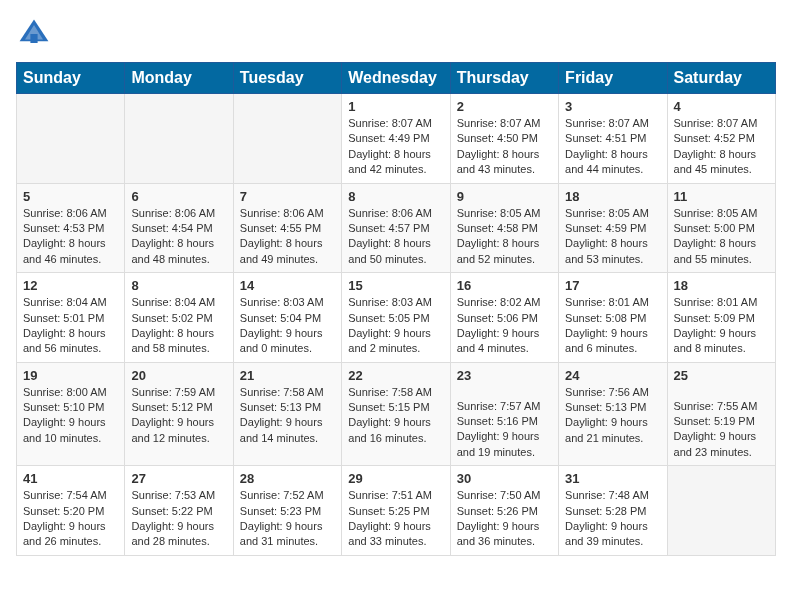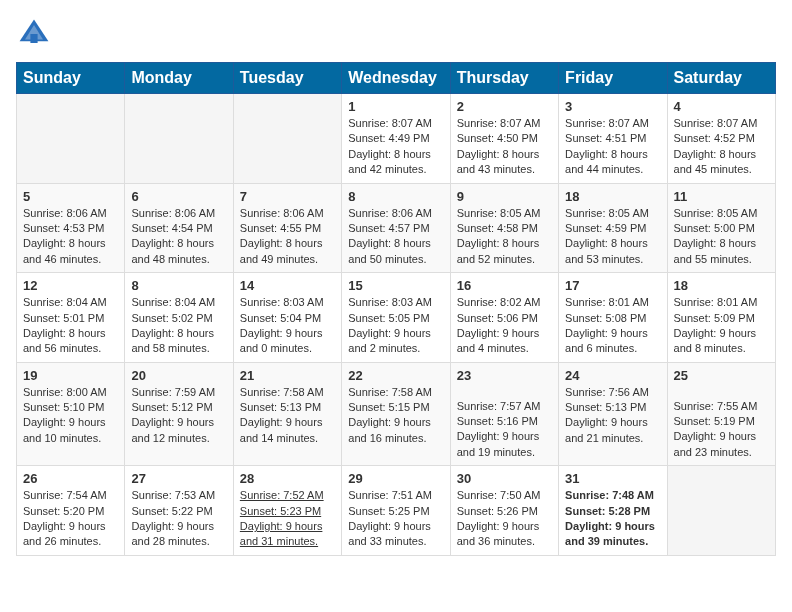--- a/index.html
+++ b/index.html
@@ -282,52 +282,52 @@
           </td>
           <td>
             <div class="day-number">25</div>
             <div class="day-info" style="white-space: pre-line; margin-top: 16px;">Sunrise: 7:55 AM
 Sunset: 5:19 PM
 Daylight: 9 hours and 23 minutes.</div>
           </td>
         </tr>
         <tr>
           <td>
-            <div class="day-number">26</div>
+            <div class="day-number">41</div>
             <div class="day-info" style="white-space: pre-line;">Sunrise: 7:54 AM
 Sunset: 5:20 PM
 Daylight: 9 hours and 26 minutes.</div>
           </td>
           <td>
             <div class="day-number">27</div>
             <div class="day-info" style="white-space: pre-line;">Sunrise: 7:53 AM
 Sunset: 5:22 PM
 Daylight: 9 hours and 28 minutes.</div>
           </td>
           <td>
             <div class="day-number">28</div>
-            <div class="day-info" style="white-space: pre-line; text-decoration: underline;">Sunrise: 7:52 AM
+            <div class="day-info" style="white-space: pre-line;">Sunrise: 7:52 AM
 Sunset: 5:23 PM
 Daylight: 9 hours and 31 minutes.</div>
           </td>
           <td>
             <div class="day-number">29</div>
             <div class="day-info" style="white-space: pre-line;">Sunrise: 7:51 AM
 Sunset: 5:25 PM
 Daylight: 9 hours and 33 minutes.</div>
           </td>
           <td>
             <div class="day-number">30</div>
             <div class="day-info" style="white-space: pre-line;">Sunrise: 7:50 AM
 Sunset: 5:26 PM
 Daylight: 9 hours and 36 minutes.</div>
           </td>
           <td>
             <div class="day-number">31</div>
-            <div class="day-info" style="white-space: pre-line; font-weight: bold;">Sunrise: 7:48 AM
+            <div class="day-info" style="white-space: pre-line;">Sunrise: 7:48 AM
 Sunset: 5:28 PM
 Daylight: 9 hours and 39 minutes.</div>
           </td>
           <td class="empty"></td>
         </tr>
       </tbody>
   </table>
 </div>
 
 </body></html>

